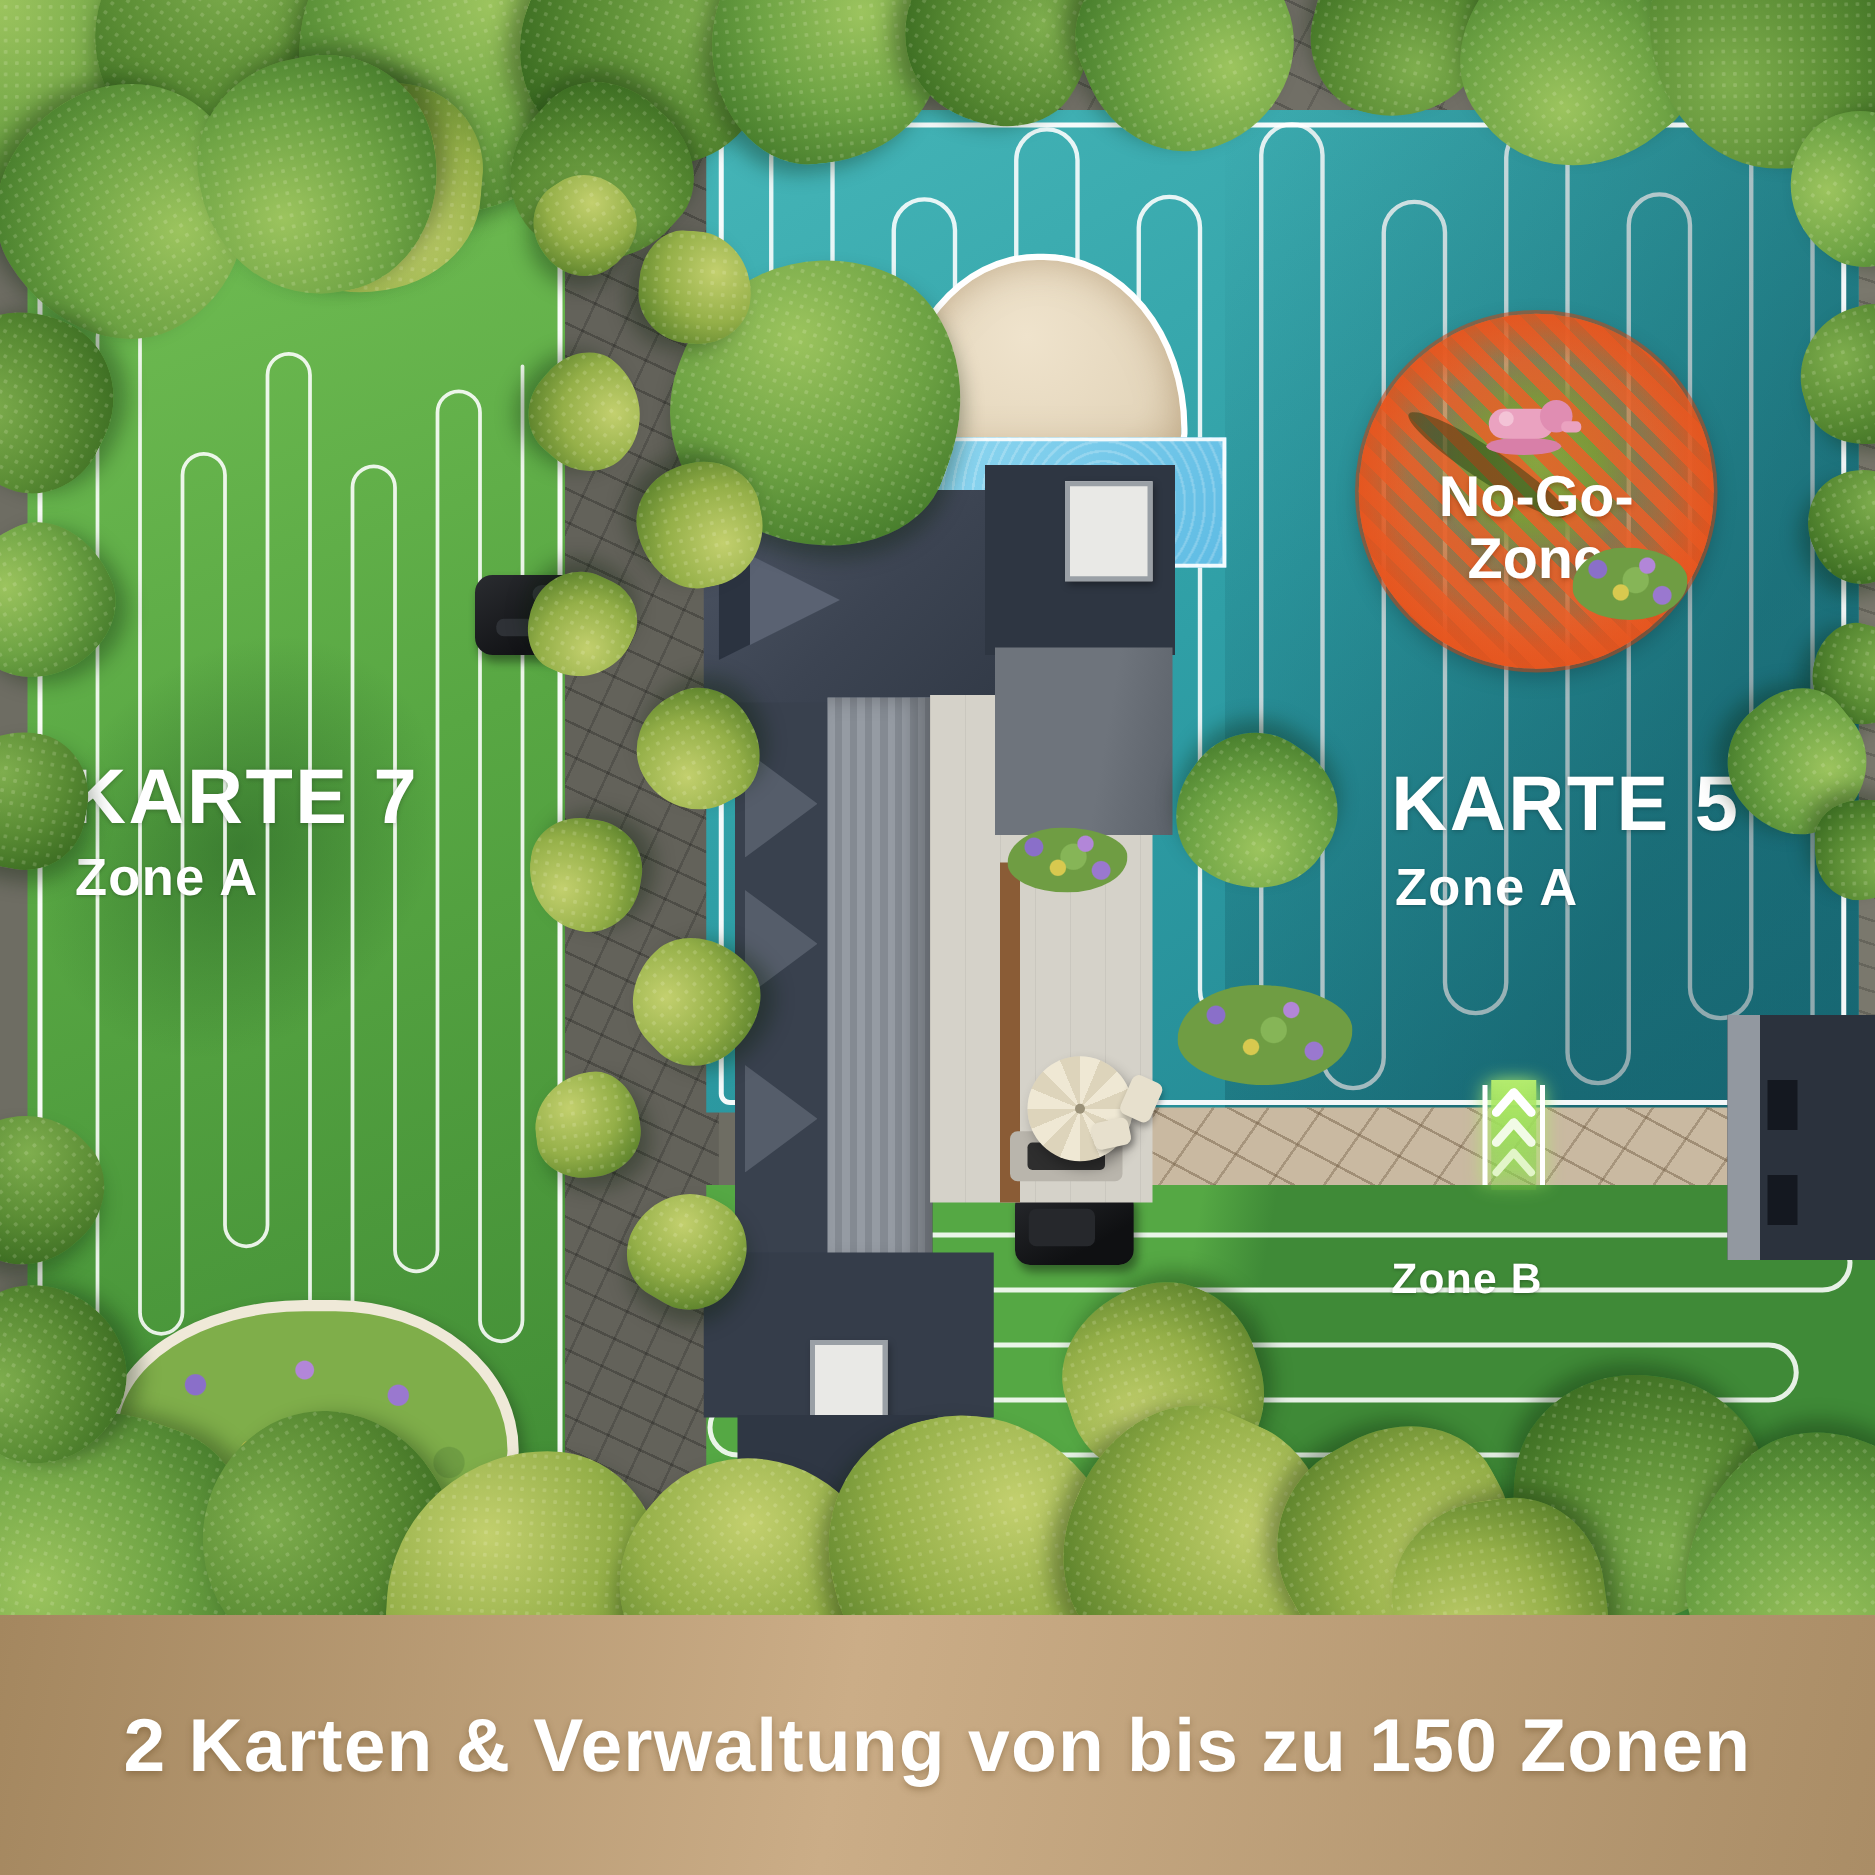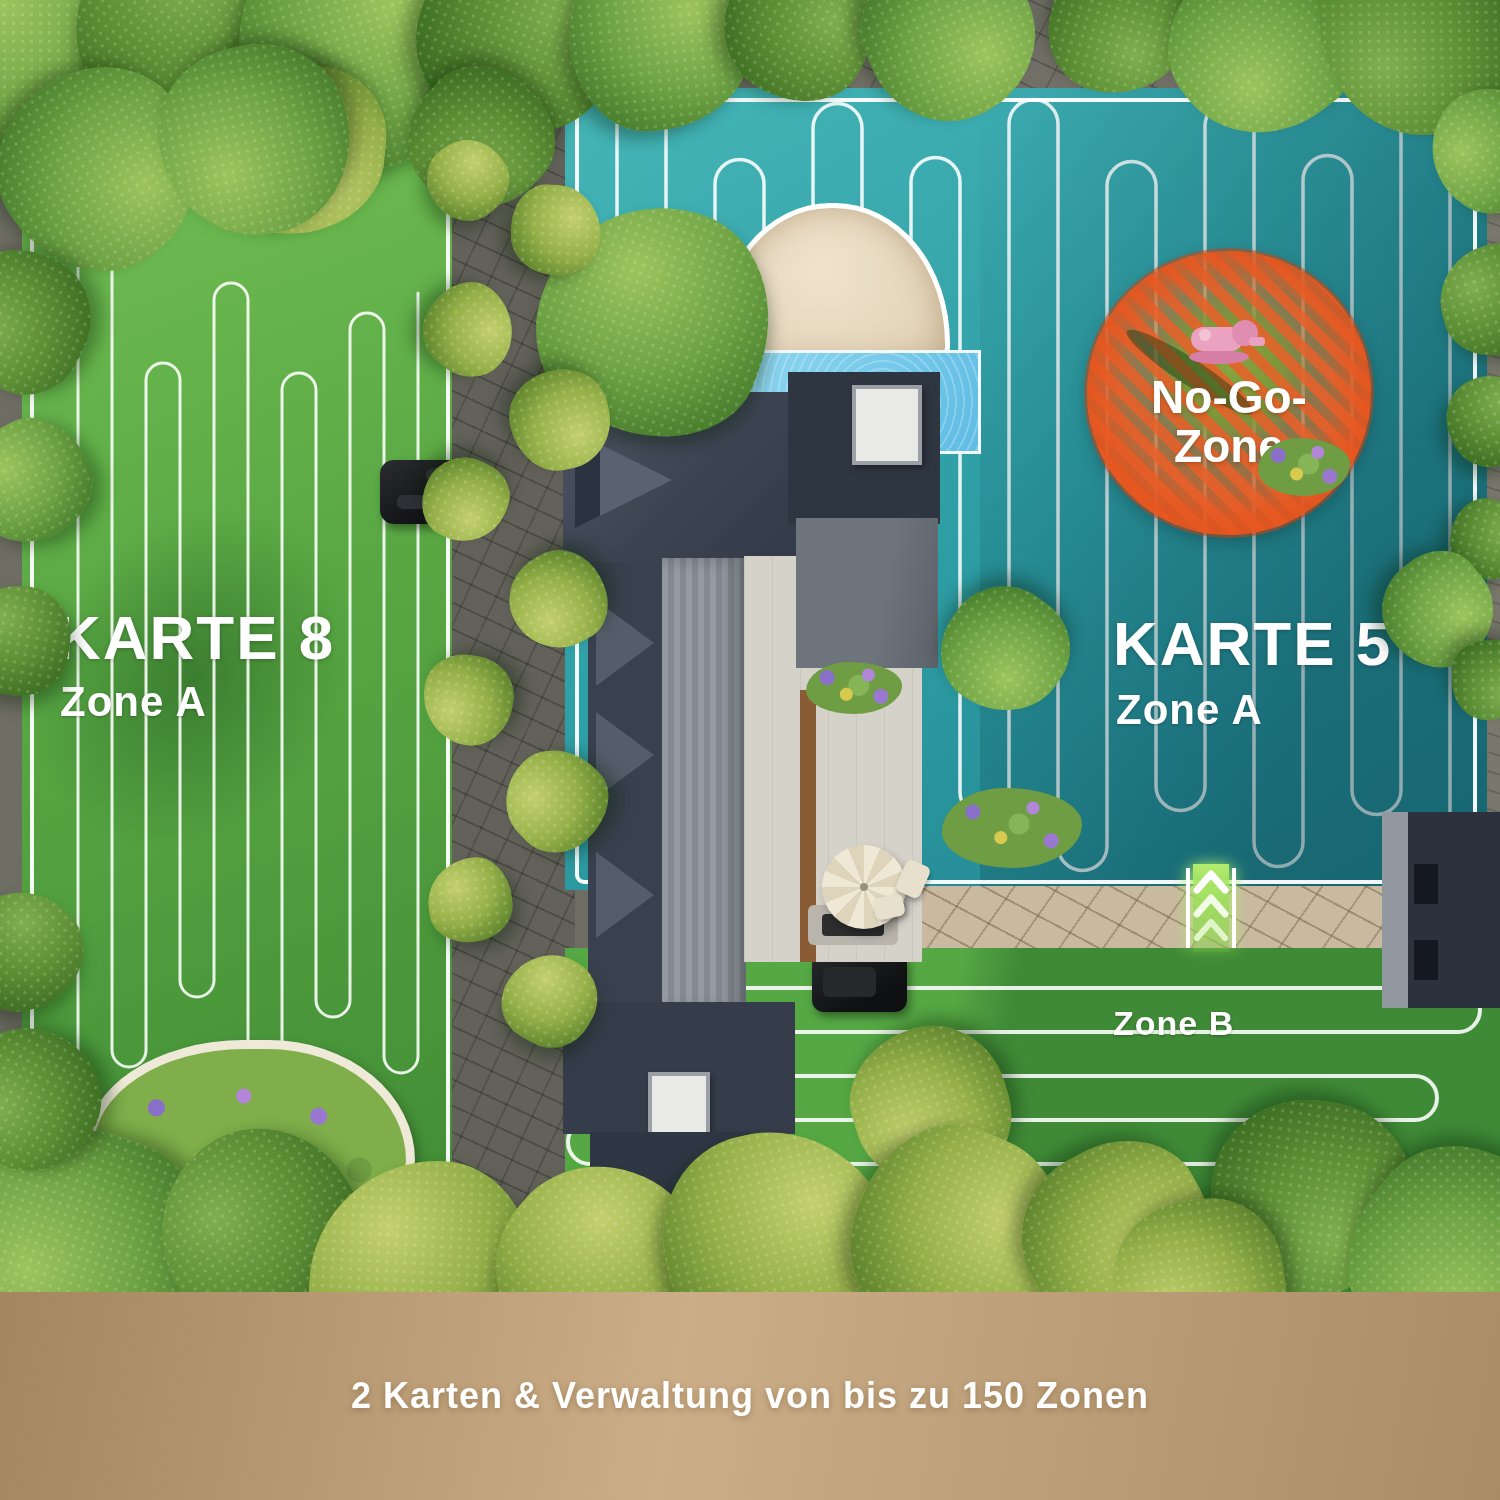--- a/index.html
+++ b/index.html
@@ -147,40 +147,40 @@
   .tree{position:absolute;
     background-image:radial-gradient(rgba(255,255,230,.16) 1.5px,transparent 1.8px),
       radial-gradient(circle at 35% 32%,var(--t1) 0%,var(--t2) 48%,var(--t3) 82%,var(--t4) 100%);
     background-size:9px 9px,cover;
     box-shadow:6px 9px 16px rgba(10,30,5,.35);}
 
   
   .band{left:0;top:1292px;width:1500px;height:208px;
     background:linear-gradient(100deg,#a4875f 0%,#cbad87 45%,#aa8d66 100%);
     display:flex;align-items:center;justify-content:center;}
-  .band h1{margin:0;color:#fff;font-size:36px;font-weight:700;letter-spacing:1px;
+  .band h1{margin:0;color:#fff;font-size:60px;font-weight:700;letter-spacing:1px;
     text-shadow:0 2px 6px rgba(90,60,20,.35);}
 </style>
 </head>
 <body>
 
 <div class="stage">
 
   <div class="abs pav-top"></div>
   <div class="abs right-sliver"></div>
   <div class="abs mid-path"></div>
 
   <div class="abs lawn-left grain">
     <div class="abs lawn-shade2"></div>
     <div class="abs lawn-shade1"></div>
     <svg class="abs mowlines" id="serp-left" viewBox="0 0 430 1204">
       <path id="serp-left-path" stroke-width="3" d="M 56 1160 L 56 182 A 17 17 0 0 1 90 182 L 90 962 A 17 17 0 0 0 124 962 L 124 292 A 17 17 0 0 1 158 292 L 158 892 A 17 17 0 0 0 192 892 L 192 212 A 17 17 0 0 1 226 212 L 226 982 A 17 17 0 0 0 260 982 L 260 302 A 17 17 0 0 1 294 302 L 294 912 A 17 17 0 0 0 328 912 L 328 242 A 17 17 0 0 1 362 242 L 362 968 A 17 17 0 0 0 396 968 L 396 205"></path>
     </svg>
     <div class="abs boundary" style="left:8px;top:6px;width:412px;height:1152px;"></div>
-    <div class="abs map-title" style="left:34px;top:514px;">KARTE 8</div>
+    <div class="abs map-title" style="left:34px;top:514px;">KARTE 7</div>
     <div class="abs zone-label" style="left:38px;top:590px;">Zone A</div>
     <div class="abs mower-black"></div>
     <div class="abs flowerbed"></div>
   </div>
 
   <div class="abs zone-teal grain">
     <svg class="abs mowlines" id="serp-teal" viewBox="0 0 922 802">
       <path id="serp-teal-path" stroke-width="3.5" d="M 52 765 L 52 38 A 24.5 24.5 0 0 1 101 38 L 101 756 A 24.5 24.5 0 0 0 150 756 L 150 96 A 24.5 24.5 0 0 1 199 96 L 199 700 A 24.5 24.5 0 0 0 248 700 L 248 40 A 24.5 24.5 0 0 1 297 40 L 297 752 A 24.5 24.5 0 0 0 346 752 L 346 94 A 24.5 24.5 0 0 1 395 94 L 395 704 A 24.5 24.5 0 0 0 444 704 L 444 36 A 24.5 24.5 0 0 1 493 36 L 493 758 A 24.5 24.5 0 0 0 542 758 L 542 98 A 24.5 24.5 0 0 1 591 98 L 591 698 A 24.5 24.5 0 0 0 640 698 L 640 38 A 24.5 24.5 0 0 1 689 38 L 689 754 A 24.5 24.5 0 0 0 738 754 L 738 92 A 24.5 24.5 0 0 1 787 92 L 787 702 A 24.5 24.5 0 0 0 836 702 L 836 40 A 24.5 24.5 0 0 1 885 40 L 885 765"></path>
     </svg>
     <div class="abs teal-shade"></div>

